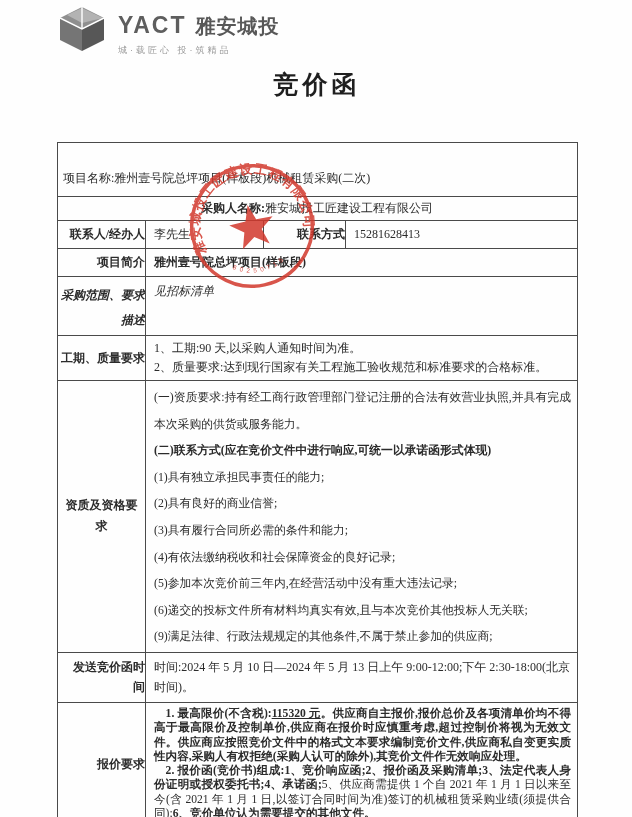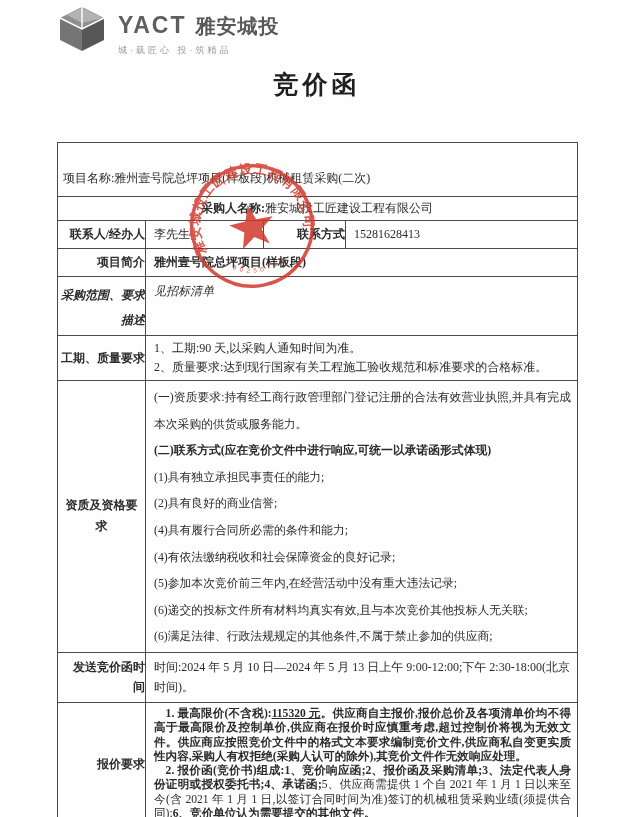--- a/index.html
+++ b/index.html
@@ -143,25 +143,25 @@
       <tr class="r-qual">
         <th>
           <div>资质及资格要</div>
           <div>求</div>
         </th>
         <td class="content" colspan="3">
           <div class="qual-item">(一)资质要求:持有经工商行政管理部门登记注册的合法有效营业执照,并具有完成本次采购的供货或服务能力。</div>
           <div class="qual-item bold">(二)联系方式(应在竞价文件中进行响应,可统一以承诺函形式体现)</div>
           <div class="qual-item">(1)具有独立承担民事责任的能力;</div>
           <div class="qual-item">(2)具有良好的商业信誉;</div>
-          <div class="qual-item">(4)具有履行合同所必需的条件和能力;</div>
+          <div class="qual-item">(3)具有履行合同所必需的条件和能力;</div>
           <div class="qual-item">(4)有依法缴纳税收和社会保障资金的良好记录;</div>
           <div class="qual-item">(5)参加本次竞价前三年内,在经营活动中没有重大违法记录;</div>
           <div class="qual-item">(6)递交的投标文件所有材料均真实有效,且与本次竞价其他投标人无关联;</div>
-          <div class="qual-item">(6)满足法律、行政法规规定的其他条件,不属于禁止参加的供应商;</div>
+          <div class="qual-item">(9)满足法律、行政法规规定的其他条件,不属于禁止参加的供应商;</div>
         </td>
       </tr>
 
       <tr class="r-send">
         <th>
           <div>发送竞价函时</div>
           <div>间</div>
         </th>
         <td class="content" colspan="3">时间:2024 年 5 月 10 日—2024 年 5 月 13 日上午 9:00-12:00;下午 2:30-18:00(北京时间)。</td>
       </tr>

